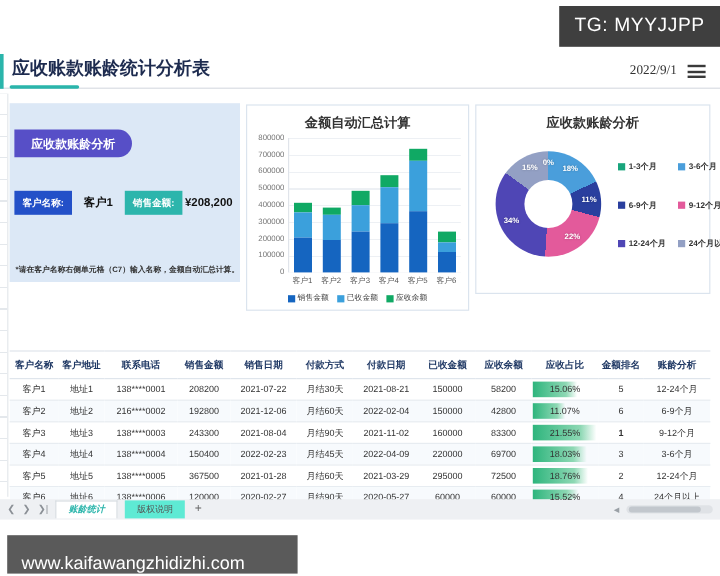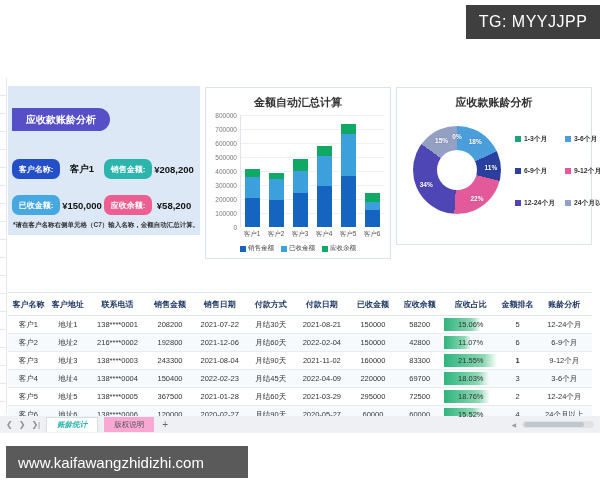--- a/index.html
+++ b/index.html
@@ -4,21 +4,21 @@
 <style>
   * { margin:0; padding:0; box-sizing:border-box; }
   html,body { width:600px; height:480px; }
   body { font-family:"Liberation Sans", sans-serif; background:#fff; overflow:hidden; }
   .page { position:relative; width:600px; height:480px; background:#fff; }
 
   
   .tg-badge { position:absolute; top:5px; right:0; width:134px; height:34px; background:#3f3f3f;
     color:#fff; font-size:16px; display:flex; align-items:center; justify-content:center; letter-spacing:.5px; }
   .url-bar { position:absolute; left:6px; top:446px; width:242px; height:32px; background:#5a5a5a;
-    color:#fff; font-size:15px; display:flex; align-items:center; padding-left:12px; }
+    color:#fff; font-size:15px; display:flex; align-items:flex-end; padding-left:12px; }
 
   
   .hdr { position:absolute; left:0; top:45px; width:600px; height:29px; border-bottom:1px solid #d9dde3; background:#fff; }
   .hdr-accent { position:absolute; left:0; top:0; width:3px; height:29px; background:#2ab5ab; }
   .hdr-title { position:absolute; left:10px; top:3px; font-family:"Liberation Serif", serif; font-weight:bold;
     font-size:15px; color:#1d2b4f; }
   .hdr-underline { position:absolute; left:8px; top:26px; width:58px; height:3px; background:#2ab5ab; border-radius:2px; }
   .hdr-date { position:absolute; right:36px; top:8px; font-family:"Liberation Serif", serif; font-size:11px; color:#333; }
   .menu-icon { position:absolute; right:12px; top:9px; width:15px; height:11px; display:flex; flex-direction:column; justify-content:space-between; cursor:pointer; }
   .menu-icon span { display:block; height:2px; background:#3a3a3a; }
@@ -26,21 +26,21 @@
   
   .gutter { position:absolute; left:0; top:78px; width:7px; height:336px;
     background:repeating-linear-gradient(to bottom, #fff 0 17px, #e4e8ec 17px 18px); border-right:1px solid #e4e8ec; }
 
   
   .qpanel { position:absolute; left:8px; top:86px; width:192px; height:149px; background:#dce8f6; }
   .qbanner { position:absolute; left:4px; top:22px; width:98px; height:23px; background:#574fc7;
     border-radius:0 14px 14px 0; color:#fff; font-weight:bold; font-size:10px; display:flex; align-items:center; justify-content:center; }
   .qgrid { position:absolute; left:4px; top:72px; width:184px; }
   .qrow { display:flex; align-items:center; height:22px; margin-bottom:14px; }
-  .qchip { width:48px; height:20px; color:#fff; font-weight:bold; font-size:8px; display:flex; align-items:center; justify-content:center; flex:0 0 48px;border-radius:7px; }
+  .qchip { width:48px; height:20px; color:#fff; font-weight:bold; font-size:8px; display:flex; align-items:center; justify-content:center; flex:0 0 48px; }
   .qval { flex:1; text-align:center; font-weight:bold; font-size:9.5px; color:#111; cursor:cell; }
   .qnote { position:absolute; left:5px; bottom:5px; font-size:6.5px; font-weight:bold; color:#333; white-space:nowrap; }
 
   
   .card { position:absolute; background:#fff; border:1px solid #dbe4ee; }
   .bar-card { left:205px; top:87px; width:186px; height:172px; }
   .donut-card { left:396px; top:87px; width:196px; height:158px; }
   .card-title { text-align:center; font-size:11px; font-weight:bold; color:#333; margin-top:7px; }
 
   .bar-plot-wrap { position:absolute; left:4px; top:27px; right:6px; height:112px; display:flex; }
@@ -71,52 +71,57 @@
   .tbl tr:nth-child(even) td { background:#f7fafd; }
   .ratio-bar { position:absolute; left:1px; top:2px; bottom:2px; background:linear-gradient(90deg,#2eb57d,#8ed8b4 75%,rgba(255,255,255,0)); }
   .ratio-text { position:relative; z-index:1; }
   .rank-top { color:#d03a2e; font-weight:bold; }
 
   
   .sheetbar { position:absolute; left:0; top:416px; width:600px; height:17px; background:#eef0f3; display:flex; align-items:center; font-size:8px; }
   .nav-ic { color:#8b9096; font-size:8px; margin-left:6px; cursor:pointer; }
   .tab { height:15px; display:flex; align-items:center; padding:0 10px; margin-left:6px; font-size:7.5px; cursor:pointer; }
   .tab.active { background:#fff; color:#2ab5ab; font-weight:bold; border:1px solid #d8dde2; border-bottom:none;font-style:italic; }
-  .tab.inactive { background:#f9a8d4; color:#555; }
+  .tab.inactive { background:#5eead4; color:#555; }
   .add-tab { margin-left:8px; color:#666; font-size:10px; cursor:pointer; }
   .hscroll { position:absolute; right:6px; top:5px; width:72px; height:7px; background:#dfe2e6; border-radius:4px; cursor:pointer; }
   .hscroll .thumb { position:absolute; left:2px; top:1px; width:60px; height:5px; background:#c2c7cd; border-radius:3px; }
   .scroll-arrow { position:absolute; right:84px; top:5px; font-size:6px; color:#9aa0a6; }
 </style>
 </head>
 <body>
 
 <div class="page">
 
   <div class="tg-badge">
     <span>TG: MYYJJPP</span>
   </div>
 
+  <div class="hdr">
+    <div class="hdr-accent"></div>
+    <div class="hdr-title">应收账款账龄统计分析表</div>
+    <div class="hdr-underline"></div>
+    <div class="hdr-date">2022/9/1</div>
+    <div class="menu-icon">
+        <span></span>
+        <span></span>
+        <span></span>
+      </div>
+  </div>
 
   <div class="gutter"></div>
 
   <div class="qpanel">
     <div class="qbanner">应收款账龄分析</div>
     <div class="qgrid" id="qgrid">
         <div class="qrow">
           <span class="qchip" style="background: rgb(35, 80, 200);">客户名称:</span>
           <span class="qval">客户1</span>
           <span class="qchip" style="background: rgb(44, 181, 172);">销售金额:</span>
           <span class="qval">¥208,200</span>
-        </div>
-        <div class="qrow">
-          <span class="qchip" style="background: rgb(71, 167, 224);">已收金额:</span>
-          <span class="qval">¥150,000</span>
-          <span class="qchip" style="background: rgb(236, 95, 144);">应收余额:</span>
-          <span class="qval">¥58,200</span>
         </div>
       </div>
     <div class="qnote">*请在客户名称右侧单元格（C7）输入名称，金额自动汇总计算。</div>
   </div>
 
   <div class="card bar-card">
     <div class="card-title">金额自动汇总计算</div>
     <div class="bar-plot-wrap">
       <div class="yaxis" id="yaxis">
           <div style="top: 0%;">800000</div>

